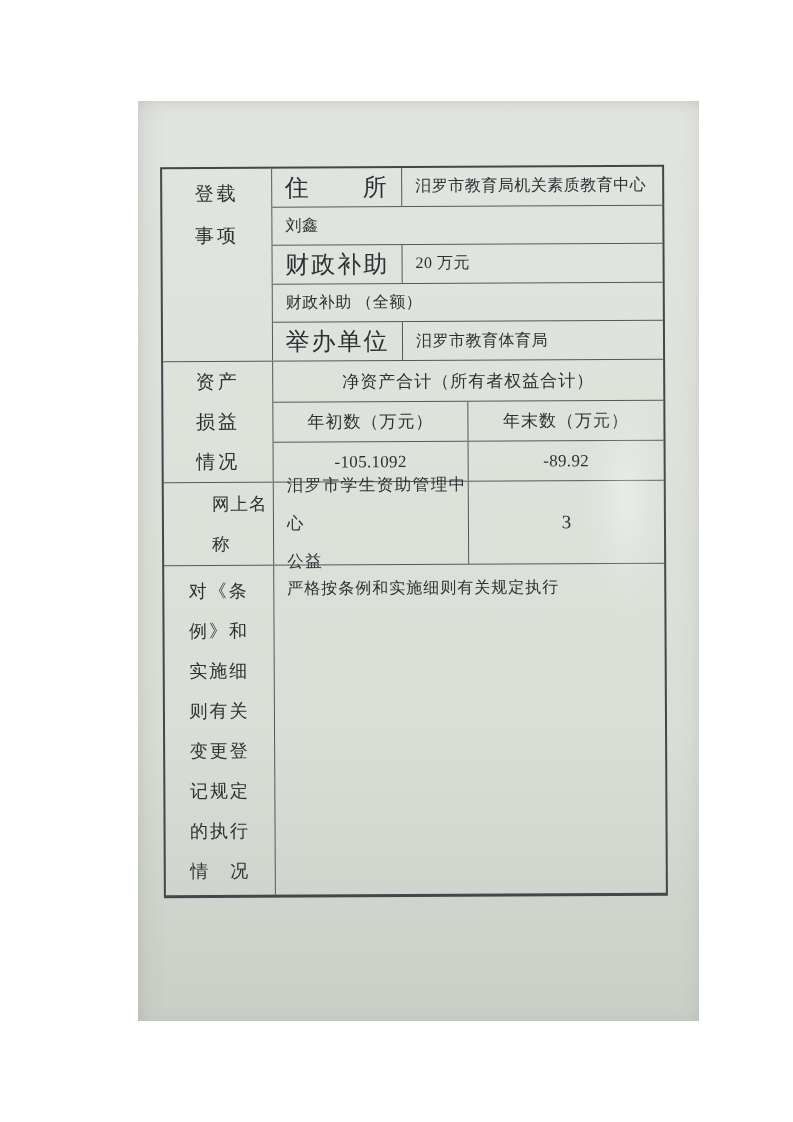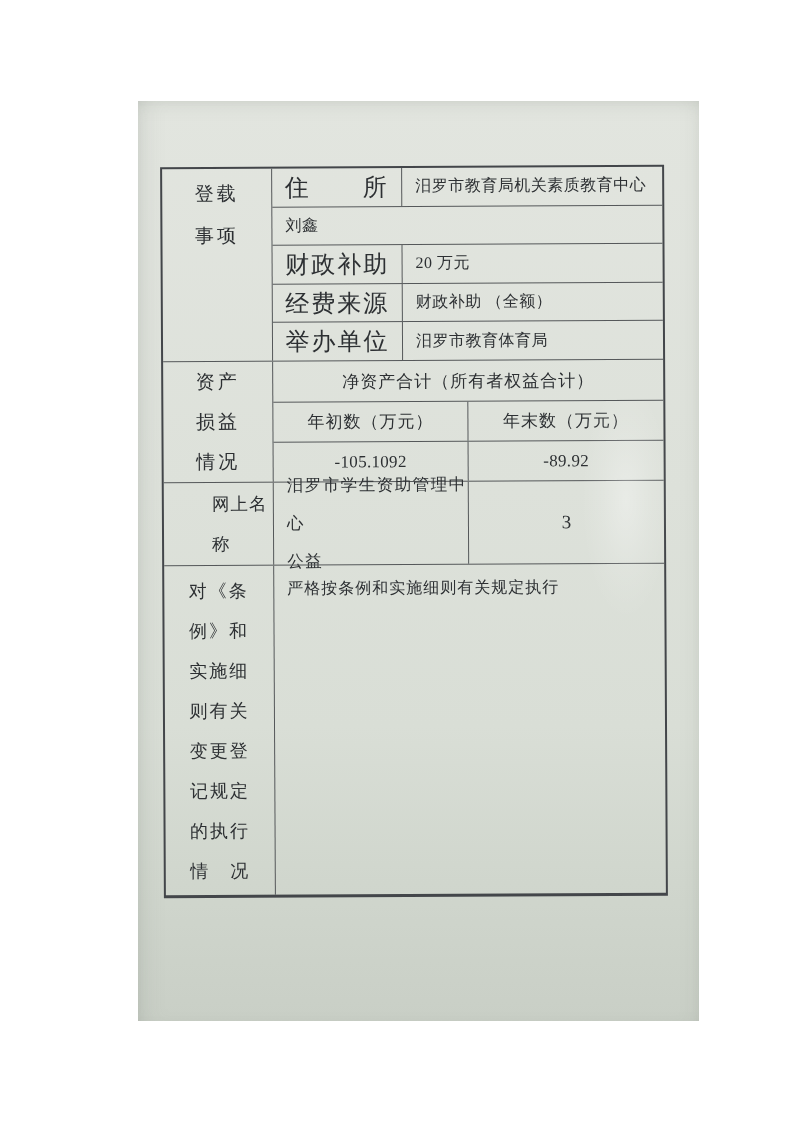--- a/index.html
+++ b/index.html
@@ -166,21 +166,20 @@
           <div class="val">汨罗市教育局机关素质教育中心</div>
         </div>
         <div class="r">
           <div class="val">刘鑫</div>
         </div>
         <div class="r">
           <div class="lbl">财政补助</div>
           <div class="val">20 万元</div>
         </div>
         <div class="r">
-          <div class="lbl">经费来源</div>
           <div class="val">财政补助 （全额）</div>
         </div>
         <div class="r">
           <div class="lbl">举办单位</div>
           <div class="val">汨罗市教育体育局</div>
         </div>
       </div>
     </div>
 
     <div class="sec sec-b">

